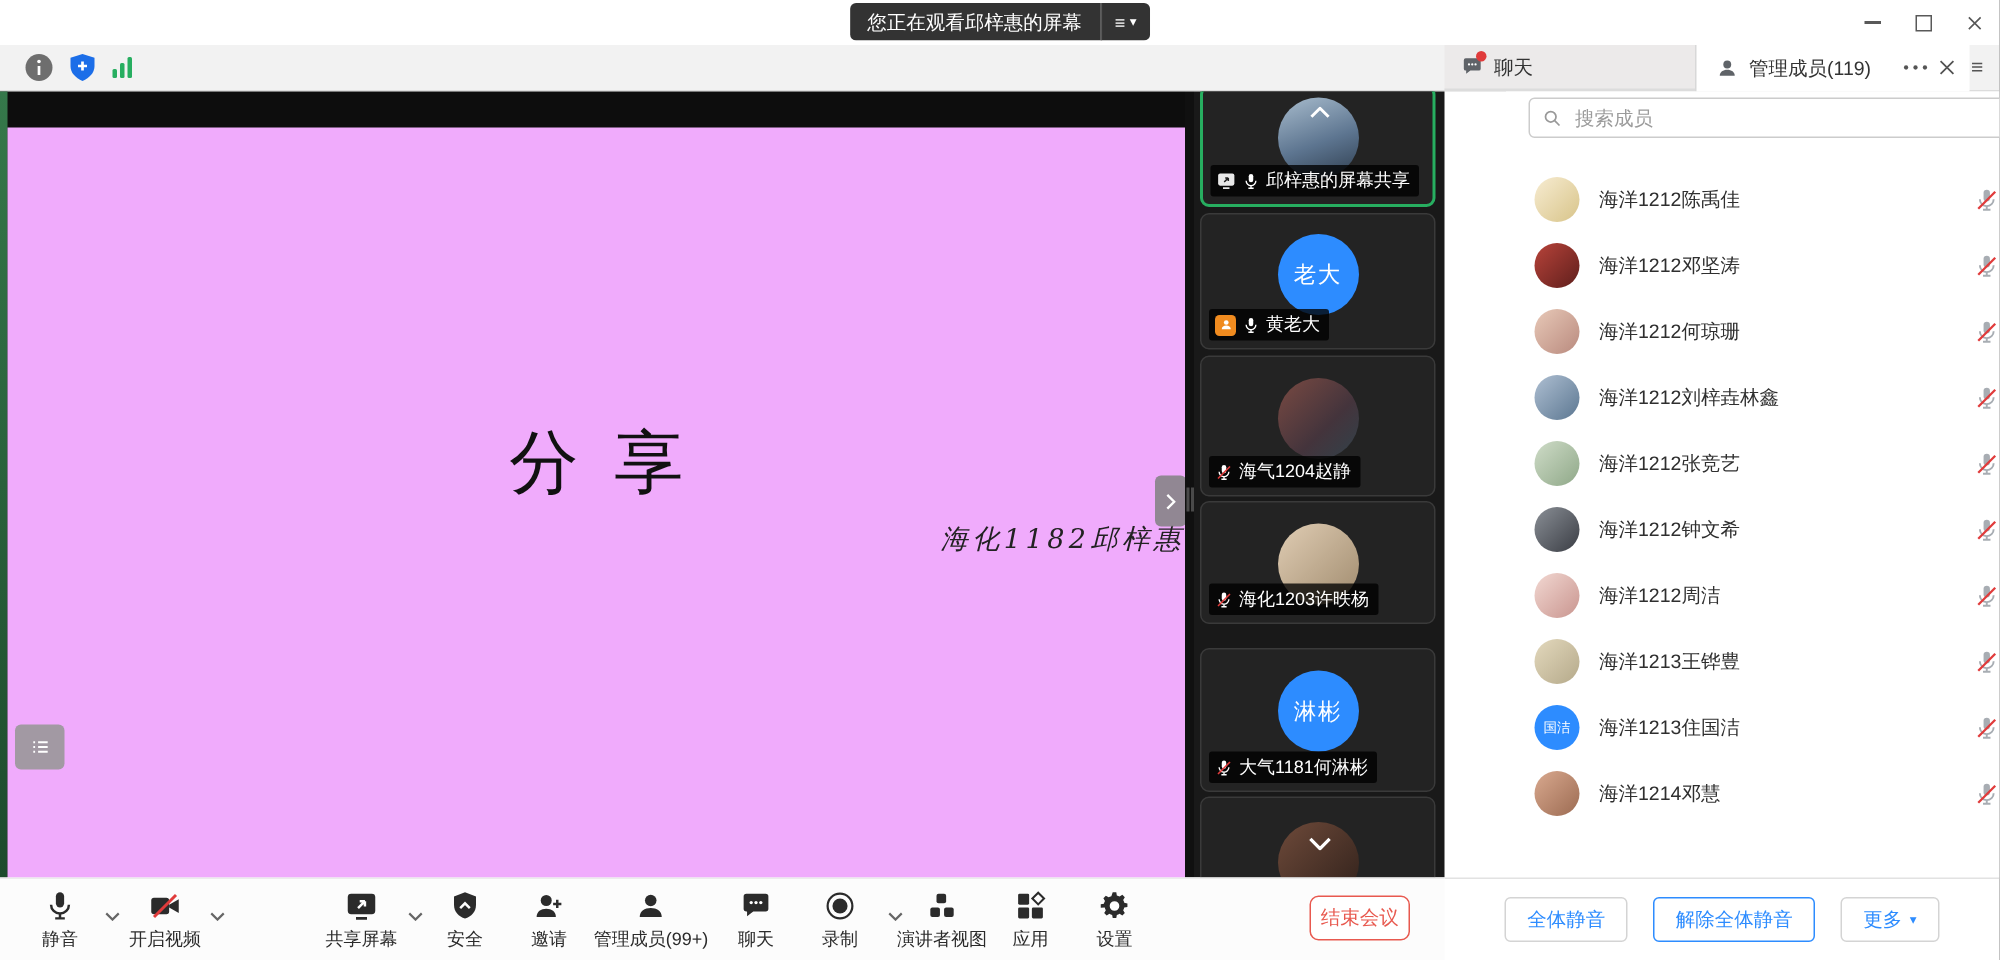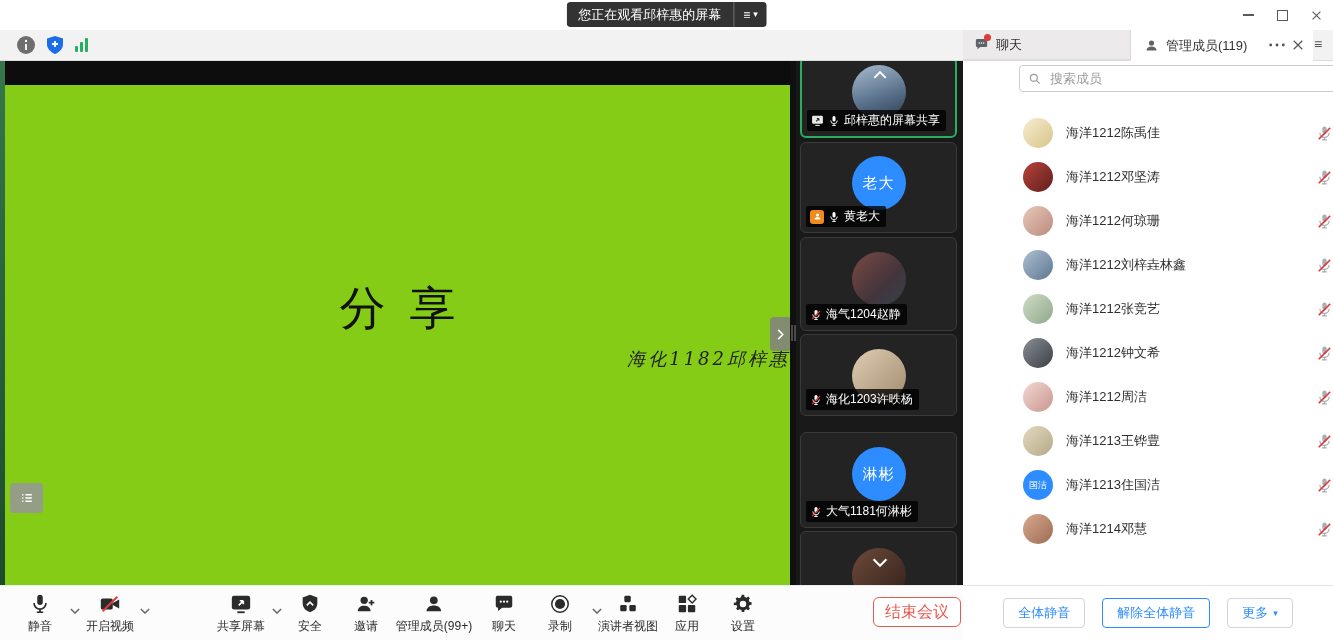--- a/index.html
+++ b/index.html
@@ -45,21 +45,21 @@
   .chatico{position:relative;color:#5f6368;}
   .chatico::after{content:'';position:absolute;right:-2px;top:-3px;width:7px;height:7px;border-radius:50%;
             background:var(--danger,#E03B3B);}
   .hdots{left:1268px;top:42px;color:#555;}
   .hx{left:1292px;top:39px;color:#555;}
   .hmenu{left:1314px;top:37px;color:#555;font-size:14px;line-height:1;}
 
   
   .stage{left:0;top:61px;width:790px;height:524px;background:#0d0d0d;}
   .greenstrip{left:0;top:0;width:5px;height:100%;background:linear-gradient(180deg,#35784a,#1d4a2c);}
-  .slide{left:5px;top:24px;width:785px;height:524px;background:#84cc16;}
+  .slide{left:5px;top:24px;width:785px;height:524px;background:#f0abfc;}
   .stitle{left:0;right:0;top:193px;text-align:center;font-family:"DejaVu Serif","Liberation Serif",serif;
           font-size:46px;color:#111;letter-spacing:24px;padding-left:24px;}
   .ssub{left:0;right:0;top:262px;text-align:right;font-family:"DejaVu Serif","Liberation Serif",serif;
           font-size:18px;color:#222;letter-spacing:3px;padding-left:3px;font-style:italic;}
   .annot{left:10px;top:483px;width:33px;height:30px;background:rgba(150,150,150,.88);border-radius:4px;
           display:flex;align-items:center;justify-content:center;}
   .collapse{left:770px;top:317px;width:21px;height:34px;background:rgba(128,128,128,.85);border-radius:4px;
           display:flex;align-items:center;justify-content:center;color:#fff;}
   .vdiv{left:790px;top:61px;width:6px;height:524px;background:#101010;}
   .grip{top:325px;width:2px;height:16px;background:#4a4a4a;}
@@ -105,22 +105,22 @@
   .pbtn{height:30px;padding:0 14px;border:1px solid #d4d4d4;border-radius:4px;background:#fff;
         color:var(--accent,#2D8CFF);font-size:13px;display:flex;align-items:center;gap:5px;white-space:nowrap;}
   .pbtn.primary{border-color:var(--accent,#2D8CFF);}
   .pbtn .car{font-size:9px;}
 
   
   .btoolbar{left:0;top:585px;width:963px;height:55px;background:#fcfcfc;border-top:1px solid #ececec;box-sizing:border-box;}
   .titem{position:absolute;top:7px;transform:translateX(-50%);display:flex;flex-direction:column;align-items:center;gap:3px;color:#2b2b2b;}
   .tlab{font-size:12px;color:#2b2b2b;white-space:nowrap;}
   .tcaret{position:absolute;top:22px;color:#666;}
-  .endbtn{position:absolute;left:873px;top:11px;width:88px;height:30px;border:1px solid #e8594f;border-radius:6px;
-          background:#fff;color:#e8594f;font-size:16px;display:flex;align-items:center;justify-content:center;}
+  .endbtn{position:absolute;left:873px;top:11px;width:67px;height:30px;border:1px solid #e8594f;border-radius:6px;
+          background:#fff;color:#e8594f;font-size:13px;display:flex;align-items:center;justify-content:center;}
 </style>
 </head>
 <body>
 
 <svg width="0" height="0" style="position:absolute">
   <symbol id="i-mic" viewBox="0 0 24 24">
       <rect x="9" y="2" width="6" height="11" rx="3" fill="currentColor"></rect>
       <path d="M5.5 11a6.5 6.5 0 0 0 13 0" fill="none" stroke="currentColor" stroke-width="1.8"></path>
       <path d="M12 17.5V21M8.5 21h7" fill="none" stroke="currentColor" stroke-width="1.8"></path>
     </symbol>

